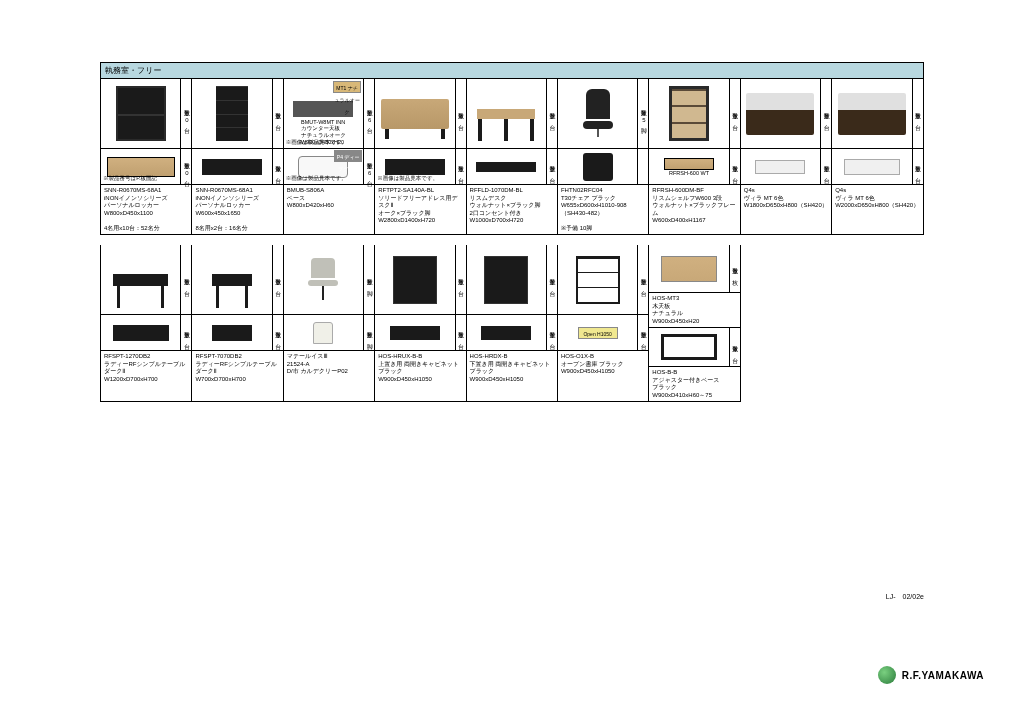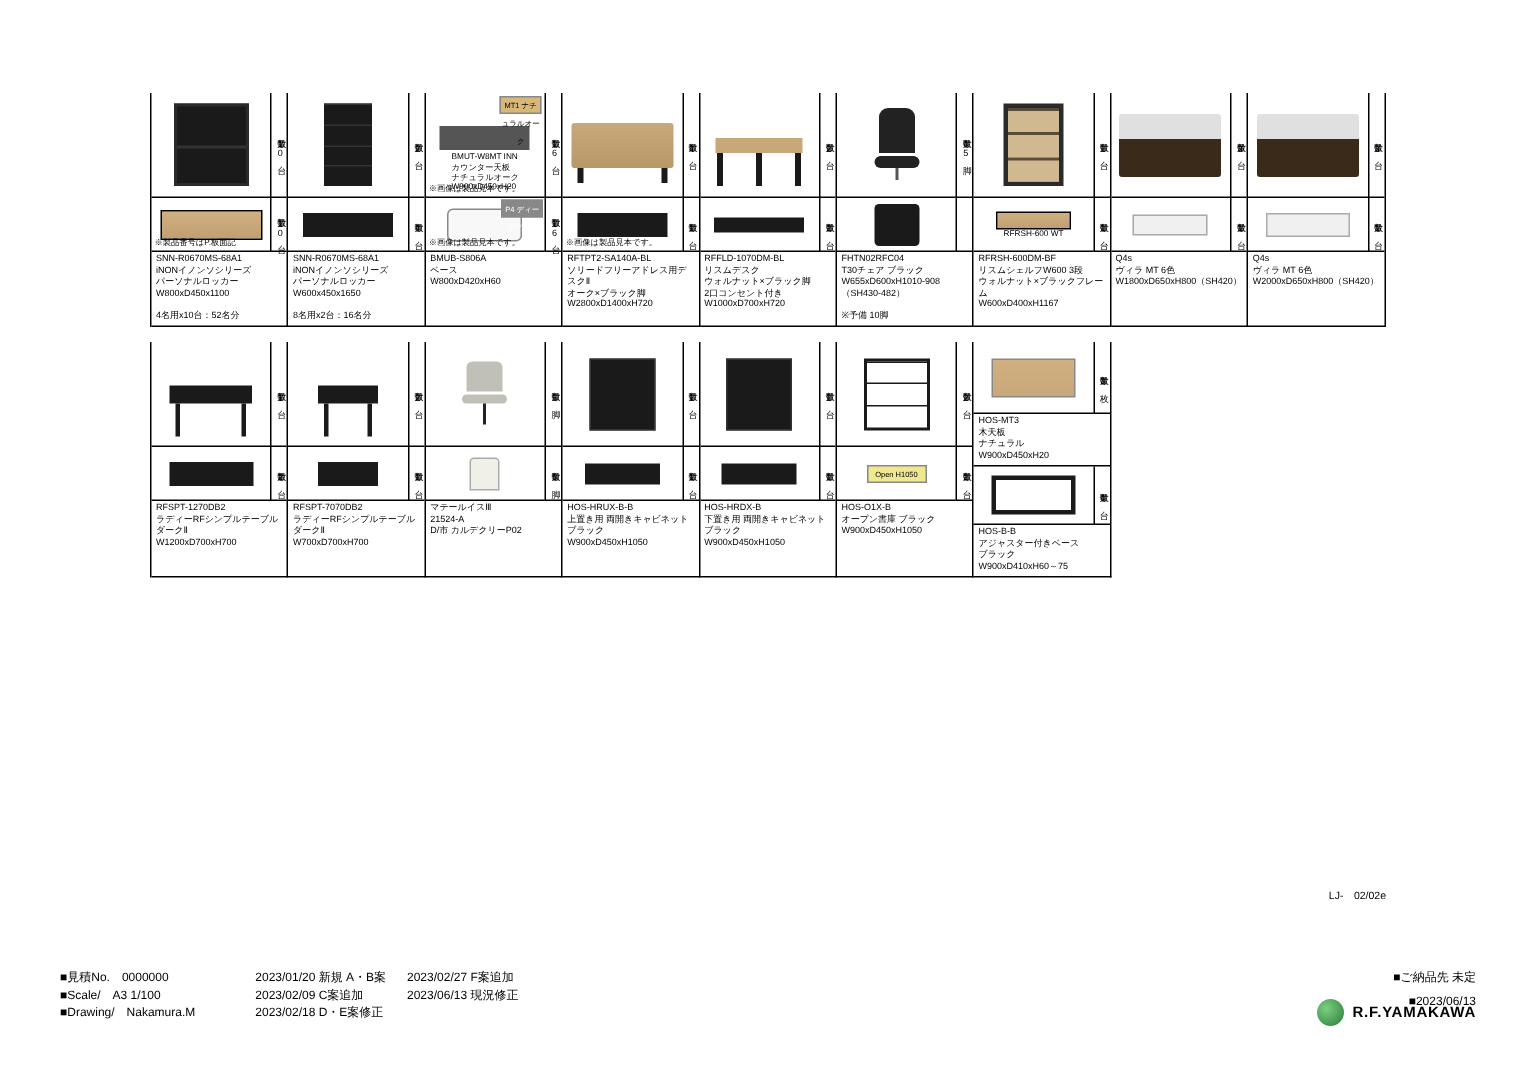--- a/index.html
+++ b/index.html
@@ -67,20 +67,21 @@
   .logo-row { position:absolute; bottom: 40px; right: 40px; display:flex; align-items:center; gap:6px; }
   .logo-circle { width:18px;height:18px;border-radius:50%;background:radial-gradient(circle at 35% 35%,#7ad080,#2a7a3a); }
   .logo-text { font-size: 10px; font-weight:bold; letter-spacing:0.5px; }
   .note-img { font-size: 5.5px; color:#000; position:absolute; bottom:2px; left:2px; }
 </style>
 </head>
 <body>
 
 <div class="page">
   <div class="content-area">
+    <div class="section-header">執務室・フリー</div>
 
     <div class="grid">
 
       <div class="cell">
         <div class="img-row">
           <div class="img-box">
               <div class="shelf-dark"></div>
             </div>
           <div class="qty-box">数量 10台</div>
         </div>
@@ -459,32 +460,18 @@
 W900xD410xH60～75</div>
           </div>
       </div>
 
     </div>
   </div>
 
   <div class="page-no">LJ-　02/02e</div>
 
 
-  <div class="meta-row">
-    <div class="meta-left desc-line">■見積No.　0000000
-■Scale/　A3 1/100
-■Drawing/　Nakamura.M</div>
-    <div class="meta-mid desc-line">2023/01/20 新規 A・B案
-2023/02/09 C案追加
-2023/02/18 D・E案修正</div>
-    <div class="meta-mid desc-line" style="margin-left:14px">2023/02/27 F案追加
-2023/06/13 現況修正</div>
-    <div class="meta-right">
-      <div>■ご納品先 未定</div>
-      <div style="margin-top:4px">■2023/06/13</div>
-    </div>
-  </div>
 
   <div class="logo-row">
     <div class="logo-circle"></div>
     <div class="logo-text">R.F.YAMAKAWA</div>
   </div>
 </div>
 
 </body></html>

